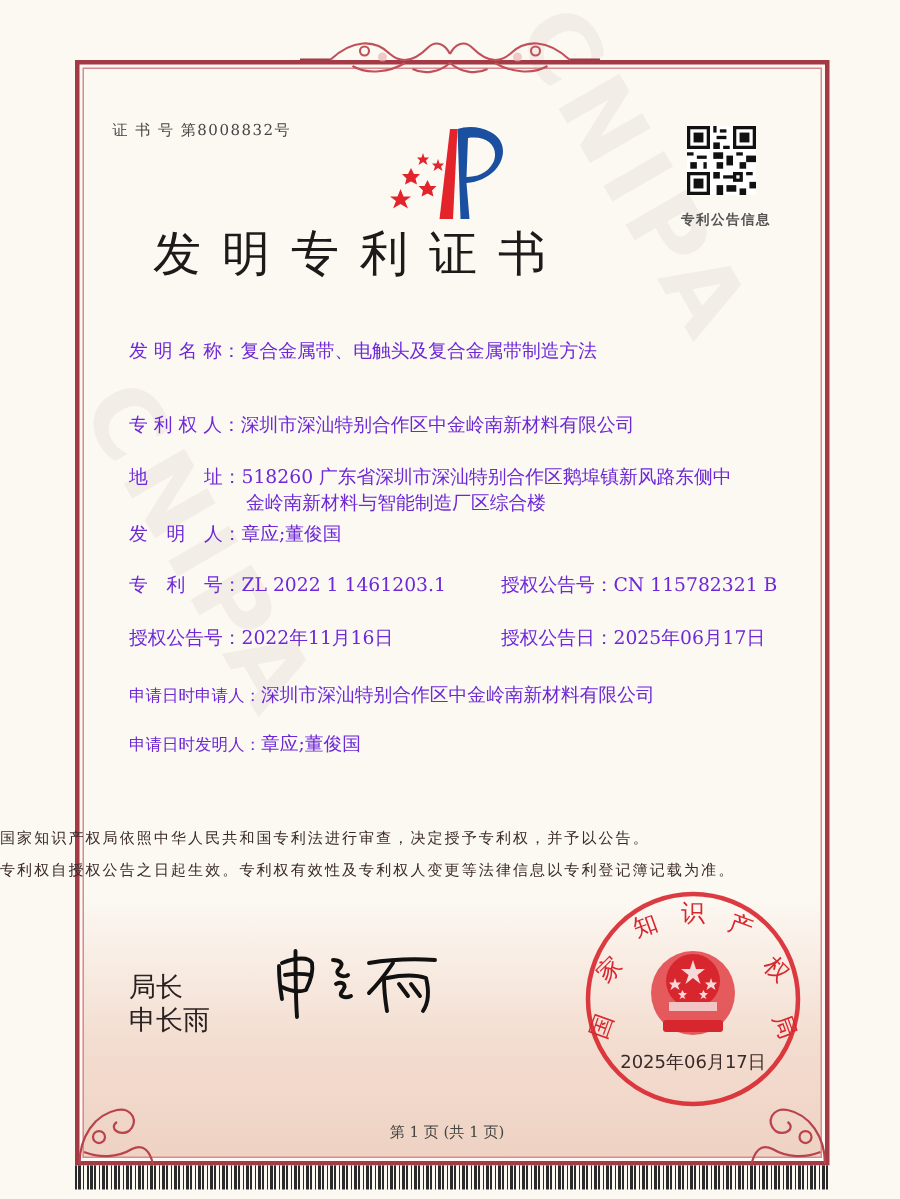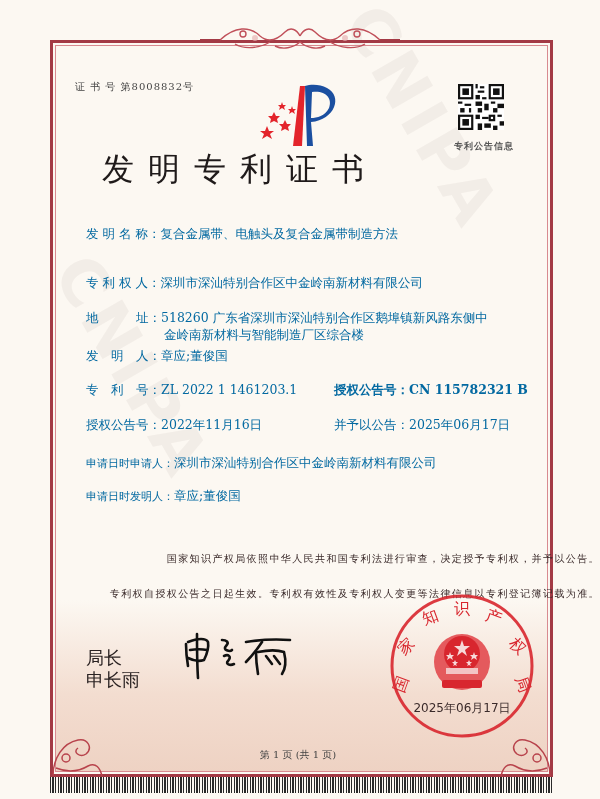--- a/index.html
+++ b/index.html
@@ -43,25 +43,25 @@
   .qr-box { position:absolute; left:458px; top:84px; width:46px; height:46px; background:#fff; }
   .qr-caption {
     position:absolute; left:444px; top:140px; width:80px; text-align:center;
     font-size:9px; color:#555; letter-spacing:1px;font-weight:bold;
   }
   .title {
     position:absolute; left:0; width:480px; top:148px; text-align:center;
     font-family:"DejaVu Sans","Liberation Sans",sans-serif;
     font-size:32px; letter-spacing:14px; color:#1f1a1a; font-weight:normal;
   }
-  .field { position:absolute; font-size:12.5px; color:#0369a1; white-space:nowrap; }
+  .field { position:absolute; font-size:12.5px; color:#6d28d9; white-space:nowrap; }
   .field .lbl { display:inline-block; }
   .field.small-lbl .lbl { font-size:11px; font-family:"DejaVu Sans","Liberation Sans",sans-serif; }
   .notice {
-    position:absolute; left:0; width:600px; text-align:right; font-size:10px;
+    position:absolute; left:0; width:600px; text-align:left; font-size:10px;
     color:#3a2a2a; letter-spacing:1.4px;
   }
   .director {
     position:absolute; left:86px; font-family:"DejaVu Sans","Liberation Sans",sans-serif;
     font-size:18px; color:#2a2222;
   }
   .signature { position:absolute; left:178px; top:628px; width:120px; height:52px; }
   .seal { position:absolute; left:388px; top:592px; width:148px; height:148px; }
   .page-no {
     position:absolute; left:0; width:596px; top:748px; text-align:center;
@@ -191,41 +191,41 @@
   <span>金岭南新材料与智能制造厂区综合楼</span>
 </div>
 
 <div class="field" style="left:86px; top:348px;">
   <span class="lbl">发　明　人：</span><span>章应;董俊国</span>
 </div>
 
 <div class="field" style="left:86px; top:382px;">
   <span class="lbl">专　利　号：</span><span>ZL 2022 1 1461203.1</span>
 </div>
-<div class="field" style="left:334px; top:382px;font-weight:bold;">
+<div class="field" style="left:334px; top:382px;">
   <span class="lbl">授权公告号：</span><span>CN 115782321 B</span>
 </div>
 
 <div class="field" style="left:86px; top:417px;">
   <span class="lbl">授权公告号：</span><span>2022年11月16日</span>
 </div>
 <div class="field" style="left:334px; top:417px;">
-  <span class="lbl">并予以公告：</span><span>2025年06月17日</span>
+  <span class="lbl">授权公告日：</span><span>2025年06月17日</span>
 </div>
 
 <div class="field small-lbl" style="left:86px; top:455px;">
   <span class="lbl">申请日时申请人：</span><span>深圳市深汕特别合作区中金岭南新材料有限公司</span>
 </div>
 
 <div class="field small-lbl" style="left:86px; top:488px;">
   <span class="lbl">申请日时发明人：</span><span>章应;董俊国</span>
 </div>
 
 <div class="notice" style="top:552px;">国家知识产权局依照中华人民共和国专利法进行审查，决定授予专利权，并予以公告。</div>
-<div class="notice" style="top:573px;margin-top:14px;">专利权自授权公告之日起生效。专利权有效性及专利权人变更等法律信息以专利登记簿记载为准。</div>
+<div class="notice" style="top:573px;">专利权自授权公告之日起生效。专利权有效性及专利权人变更等法律信息以专利登记簿记载为准。</div>
 
 <div class="director" style="top:646px;">局长</div>
 <div class="director" style="top:668px;text-align:right;">申长雨</div>
 
 <svg class="signature" viewBox="0 0 120 52">
   <g fill="none" stroke="#111" stroke-width="2.6" stroke-linecap="round" stroke-linejoin="round">
     <path d="M8 16 C8 24, 9 32, 10 38"></path>
     <path d="M10 14 C20 10, 28 10, 30 14 C31 20, 28 28, 26 32 C20 34, 14 32, 10 30"></path>
     <path d="M12 22 C18 21, 24 21, 29 22"></path>
     <path d="M19 6 C19 20, 19 36, 20 50"></path>

